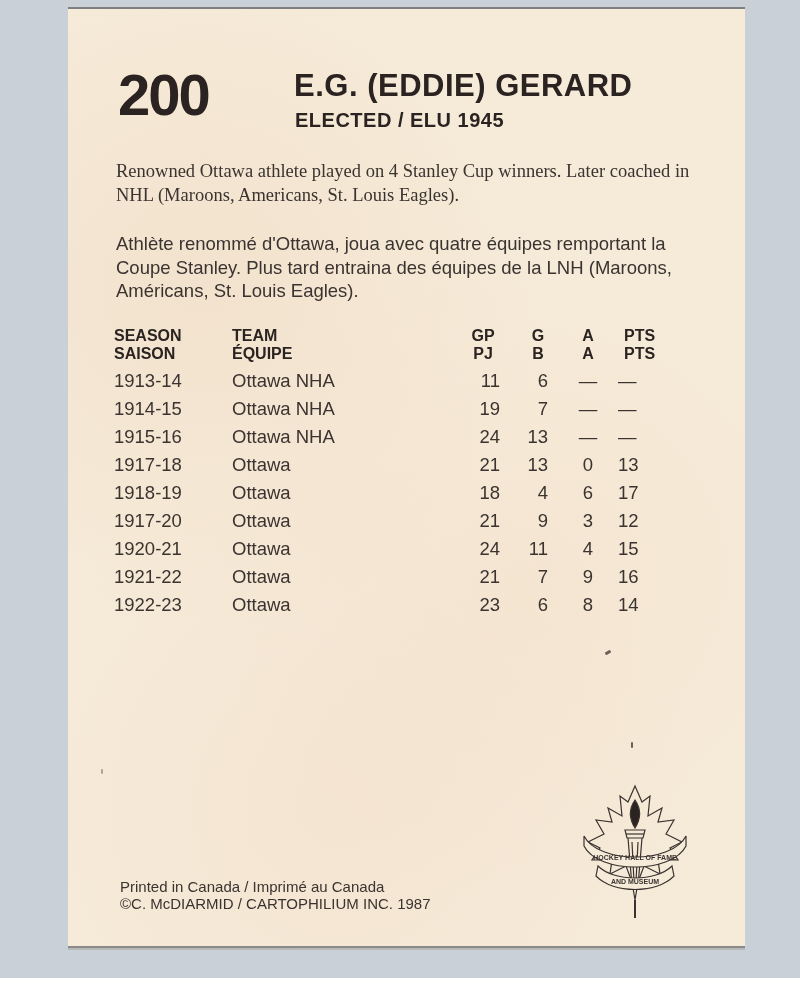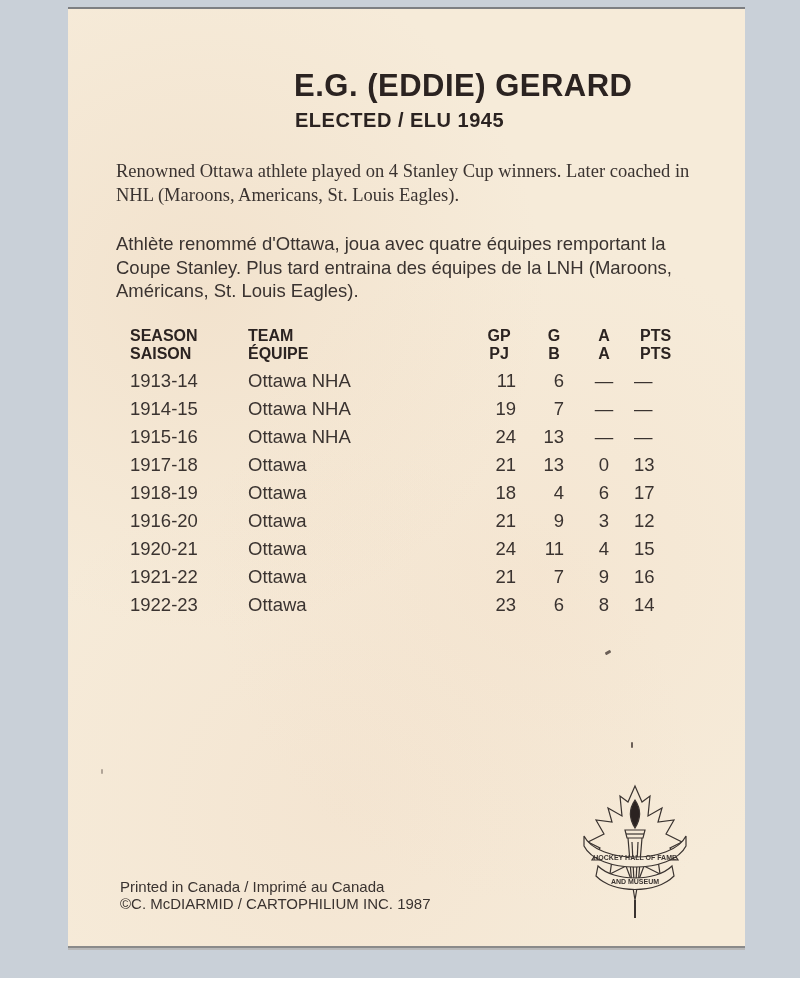--- a/index.html
+++ b/index.html
@@ -35,21 +35,21 @@
       font-size: 20px; font-weight: 700; letter-spacing: 0.5px; color: #2b2321;
       line-height: 1;
     }
     .bio {
       position: absolute; left: 48px; width: 600px;
       font-size: 18.5px; line-height: 23.5px; color: #3a3330;
     }
     .bio-en { top: 151px; font-family: Liberation Serif, serif; }
     .bio-fr { top: 223px; }
     .stats { position: absolute; left: 46px; top: 318px; width: 560px; }
-    .stats-head, .stats-row { position: relative; height: 28px; margin-left: 16px; }
+    .stats-head, .stats-row { position: relative; height: 28px; }
     .stats-head { height: 40px; font-weight: 700; font-size: 16px; line-height: 18px; color: #2b2321; }
     .stats-row { font-size: 18.5px; line-height: 28px; color: #3a3330; }
     .col { position: absolute; top: 0; white-space: nowrap; }
     .c-season { left: 0; }
     .c-team { left: 118px; }
     .c-gp { left: 352px; width: 34px; text-align: right; }
     .c-g { left: 402px; width: 32px; text-align: right; }
     .c-a { left: 460px; width: 28px; text-align: center; }
     .c-pts { left: 504px; width: 50px; text-align: left; }
     .stats-head .c-gp { left: 352px; width: 34px; text-align: center; }
@@ -66,20 +66,21 @@
     }
     .speck { position: absolute; background: #6b5f57; border-radius: 1px; }
   </style>
 </head>
 <body>
 
 <div class="backdrop"></div>
 
 <div class="card">
 
+  <div class="card-number">200</div>
   <div class="player-name">E.G. (EDDIE) GERARD</div>
   <div class="elected">ELECTED / ELU 1945</div>
 
   <p class="bio bio-en">Renowned Ottawa athlete played on 4 Stanley Cup winners. Later coached in NHL (Maroons, Americans, St. Louis Eagles).</p>
   <p class="bio bio-fr">Athlète renommé d'Ottawa, joua avec quatre équipes remportant la Coupe Stanley. Plus tard entraina des équipes de la LNH (Maroons, Américans, St. Louis Eagles).</p>
 
   <div class="stats">
     <div class="stats-head">
       <div class="col c-season">
         <span class="head-line">SEASON</span>
@@ -141,21 +142,21 @@
     </div>
     <div class="stats-row">
       <span class="col c-season">1918-19</span>
       <span class="col c-team">Ottawa</span>
       <span class="col c-gp">18</span>
       <span class="col c-g">4</span>
       <span class="col c-a">6</span>
       <span class="col c-pts">17</span>
     </div>
     <div class="stats-row">
-      <span class="col c-season">1916-20</span>
+      <span class="col c-season">1917-20</span>
       <span class="col c-team">Ottawa</span>
       <span class="col c-gp">21</span>
       <span class="col c-g">9</span>
       <span class="col c-a">3</span>
       <span class="col c-pts">12</span>
     </div>
     <div class="stats-row">
       <span class="col c-season">1920-21</span>
       <span class="col c-team">Ottawa</span>
       <span class="col c-gp">24</span>

